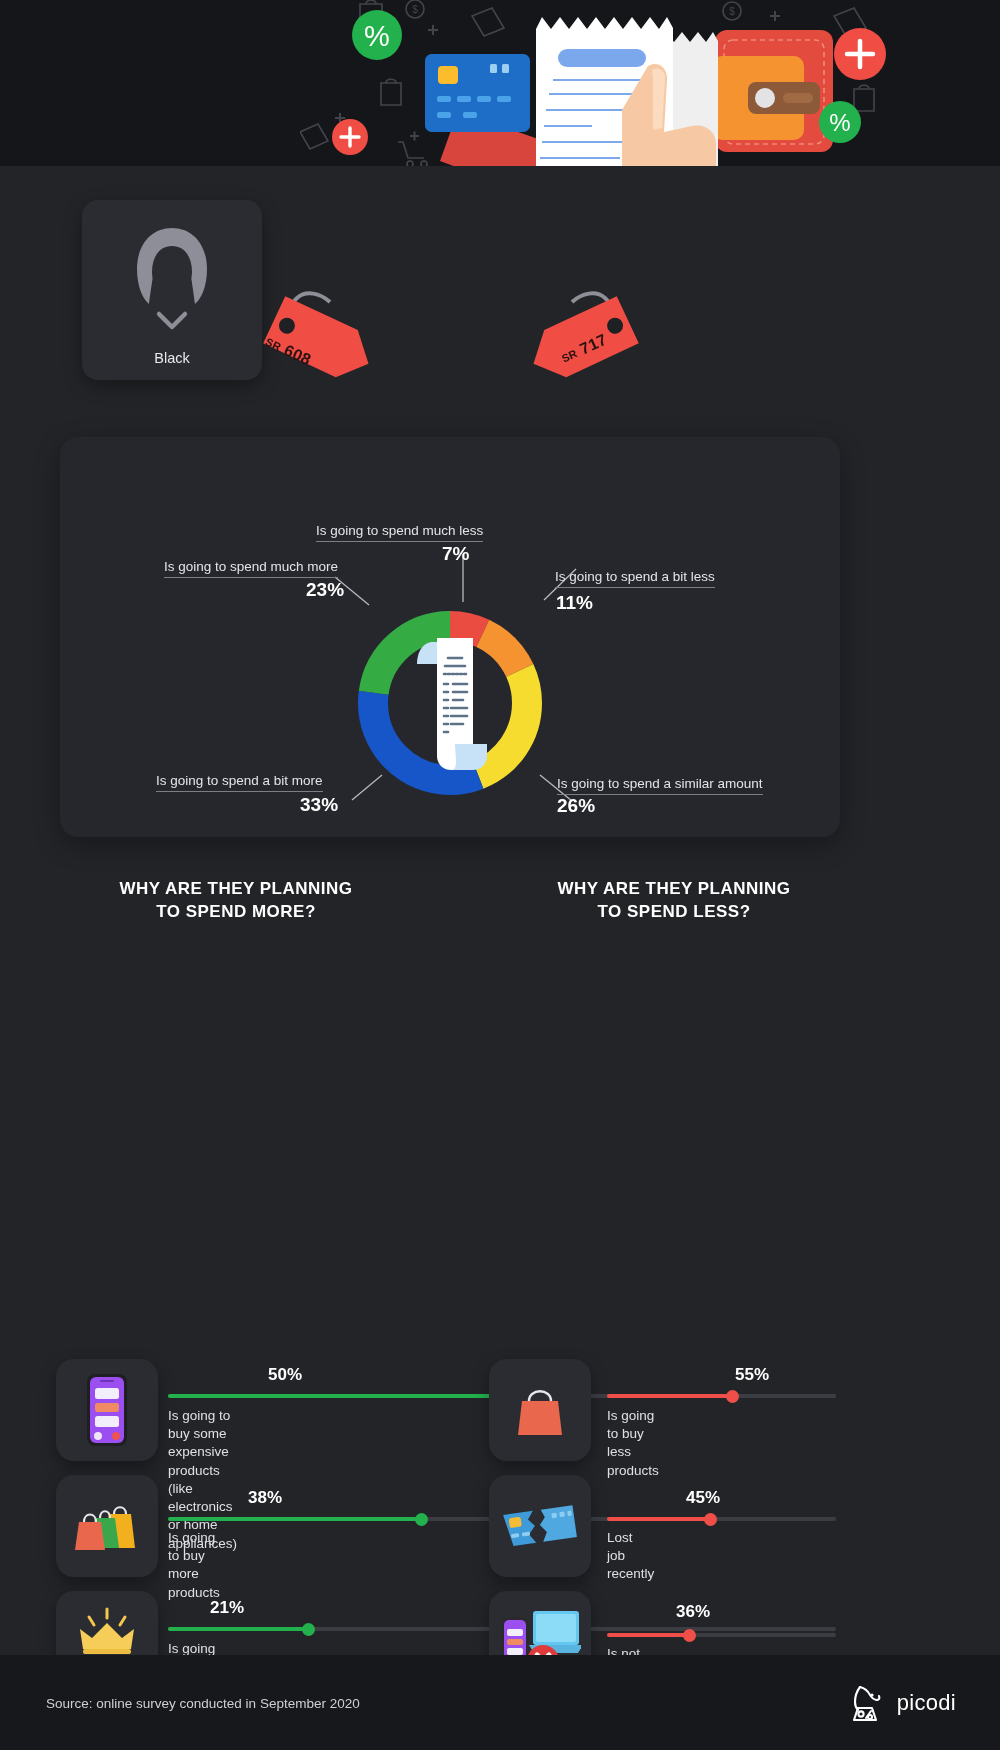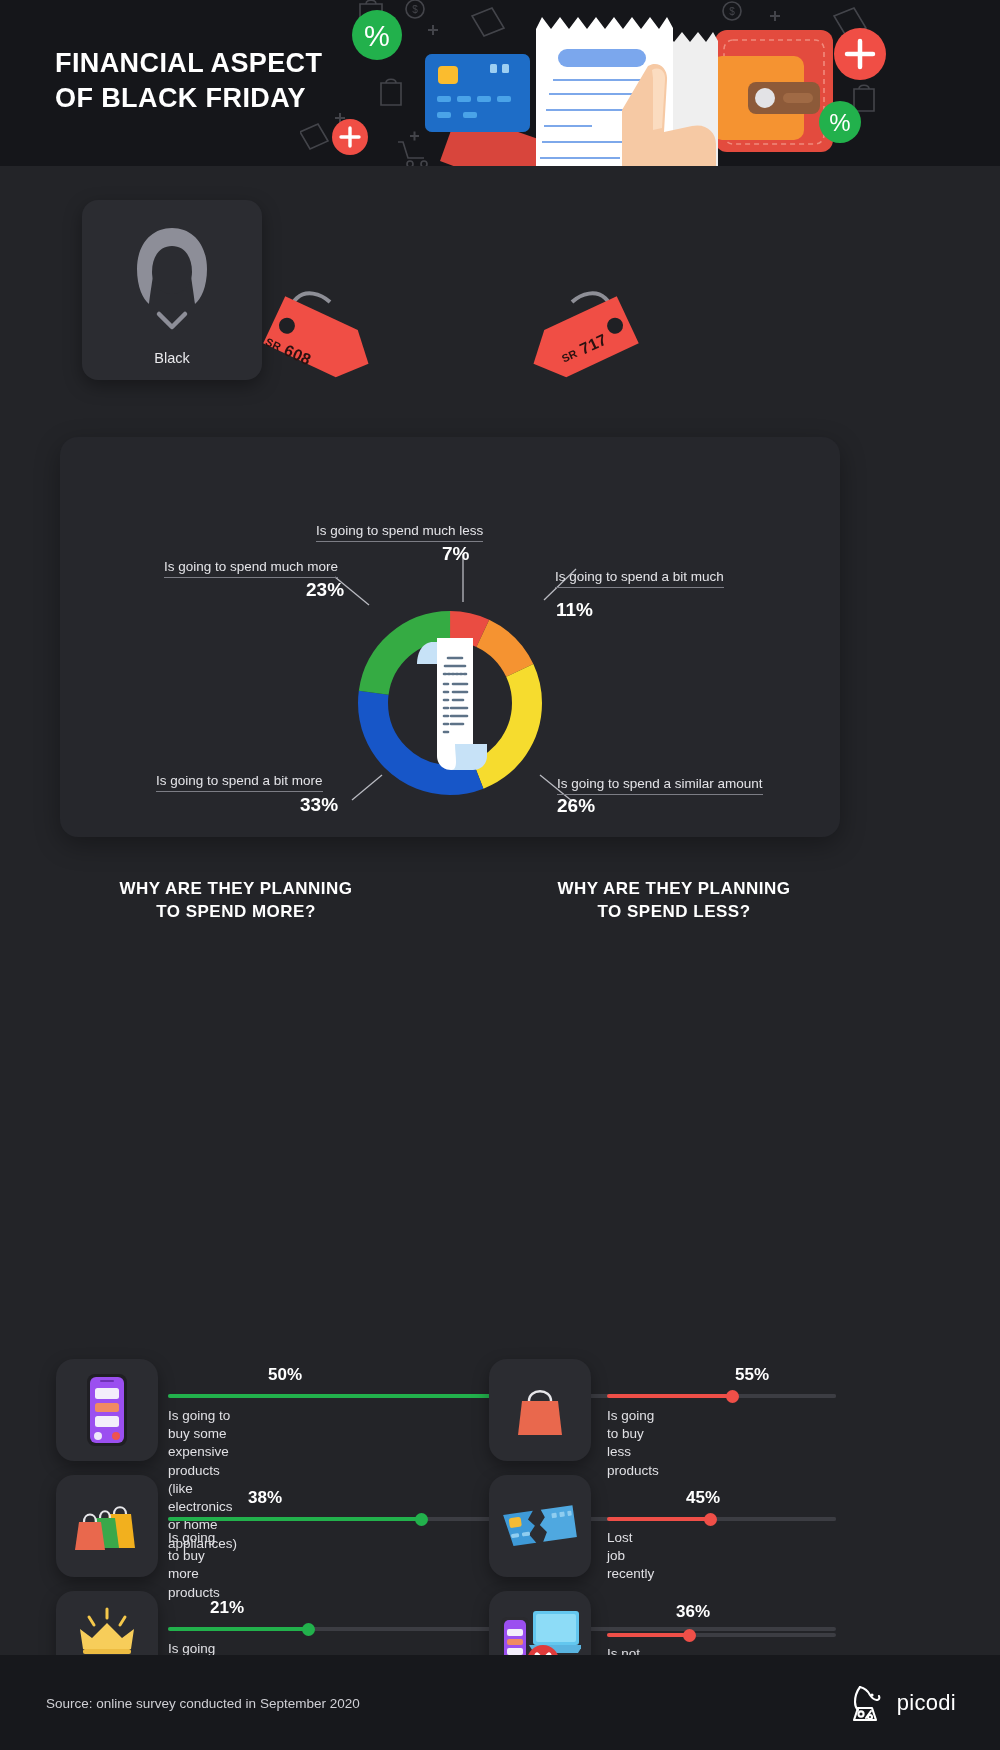--- a/index.html
+++ b/index.html
@@ -112,22 +112,20 @@
   .footer-logo {
     position:absolute; right:44px; top:50%; transform:translateY(-50%);
     display:flex; align-items:center; gap:9px;
   }
   .footer-logo-text { font-size:22px; color:#fff; letter-spacing:.3px; }
 </style>
 </head>
 <body>
 
 <div class="header">
-  <div class="header-title">FINANCIAL ASPECT
-OF BLACK FRIDAY</div>
 
   <svg class="hero-art" viewBox="0 0 700 180">
 
     <g stroke="#6a6b72" stroke-width="1.6" fill="none" opacity=".55">
       <path d="M60 10h22v24H60z"></path>
         <path d="M66 10c0-5 10-5 10 0"></path>
     </g>
     <g stroke="#6a6b72" stroke-width="1.6" fill="none" opacity=".55">
       <circle cx="115" cy="15" r="9"></circle>
         <text x="115" y="19" font-size="10" fill="#6a6b72" text-anchor="middle" stroke="none">$</text>
@@ -323,22 +321,22 @@
       <path d="M309 168l-34-28"></path>
       <path d="M484 163l32-31"></path>
       <path d="M322 338l-30 25"></path>
       <path d="M480 338l32 26"></path>
     </g>
   </svg>
 
   <div class="lbl lbl-rule" style="left:256px; top:86px;">Is going to spend much less</div>
   <div class="pct" style="left:382px; top:106px;">7%</div>
 
-  <div class="lbl lbl-rule" style="left:495px; top:132px;">Is going to spend a bit much</div>
-  <div class="pct" style="left:496px; top:162px;">11%</div>
+  <div class="lbl lbl-rule" style="left:495px; top:132px;">Is going to spend a bit less</div>
+  <div class="pct" style="left:496px; top:155px;">11%</div>
 
   <div class="lbl lbl-rule" style="left:104px; top:122px;">Is going to spend much more</div>
   <div class="pct" style="left:246px; top:142px;">23%</div>
 
   <div class="lbl lbl-rule" style="left:96px; top:336px;">Is going to spend a bit more</div>
   <div class="pct" style="left:240px; top:357px;">33%</div>
 
   <div class="lbl lbl-rule" style="left:497px; top:339px;">Is going to spend a similar amount</div>
   <div class="pct" style="left:497px; top:358px;">26%</div>
 </div>

